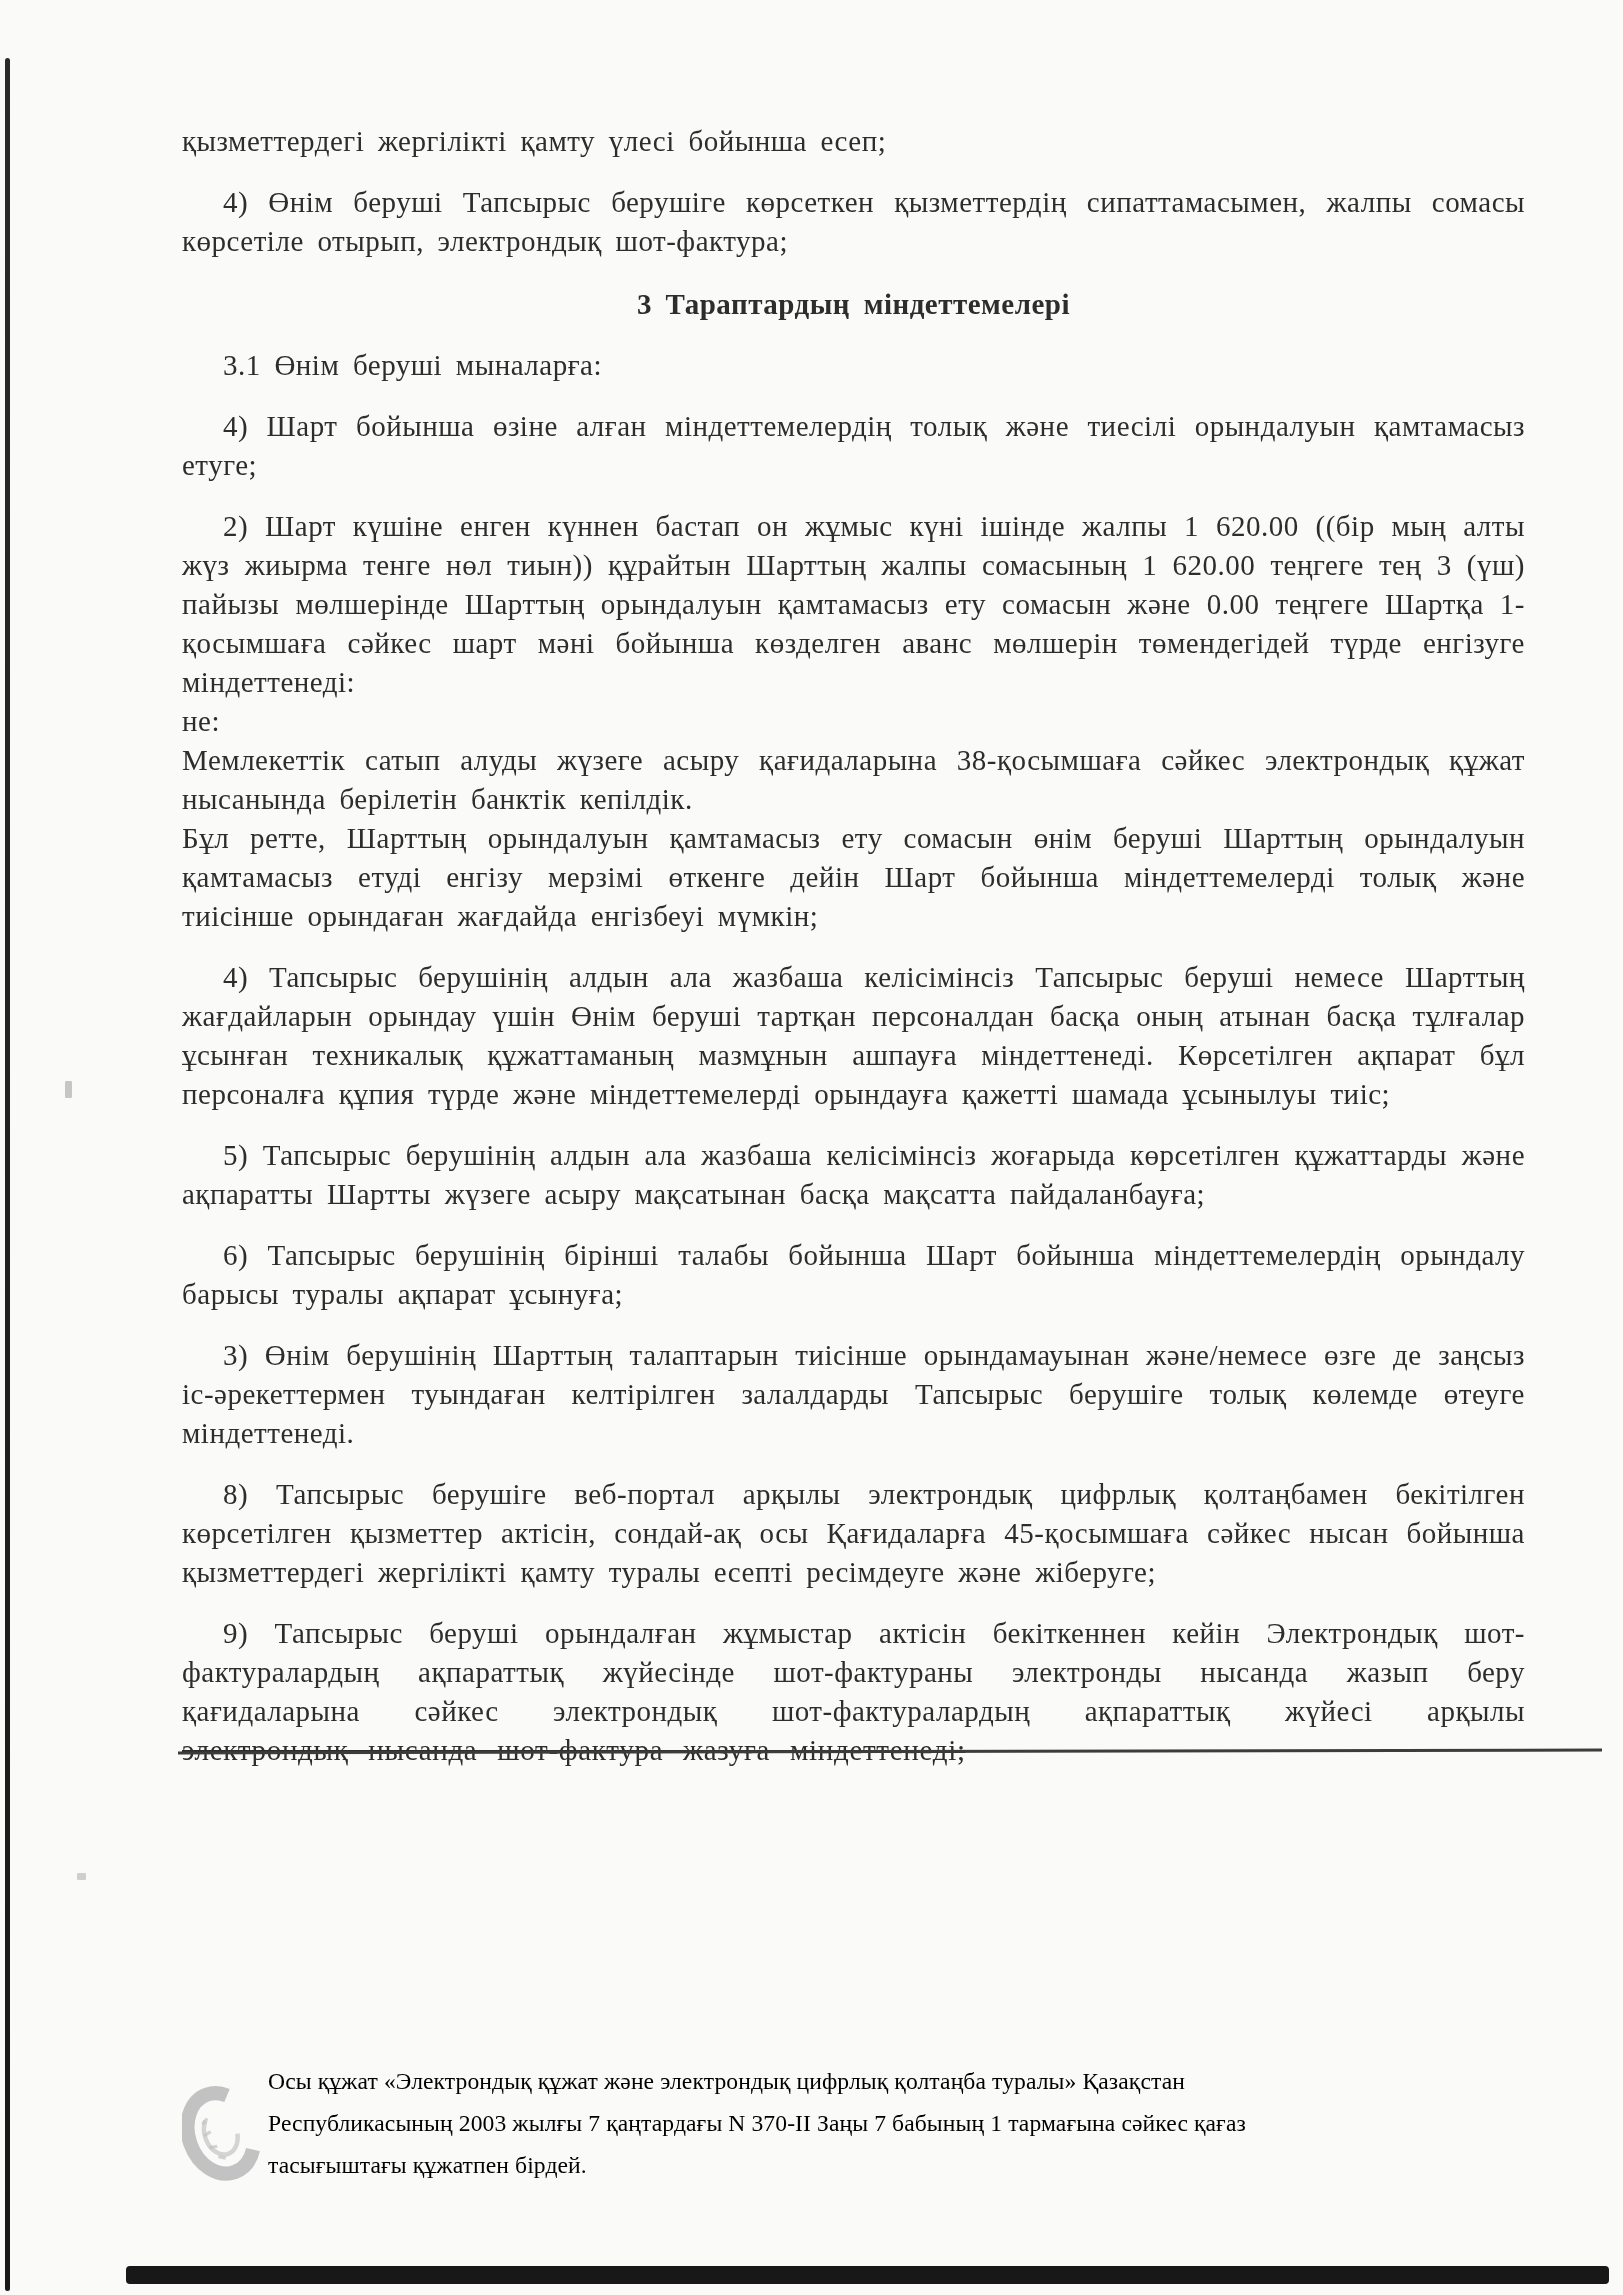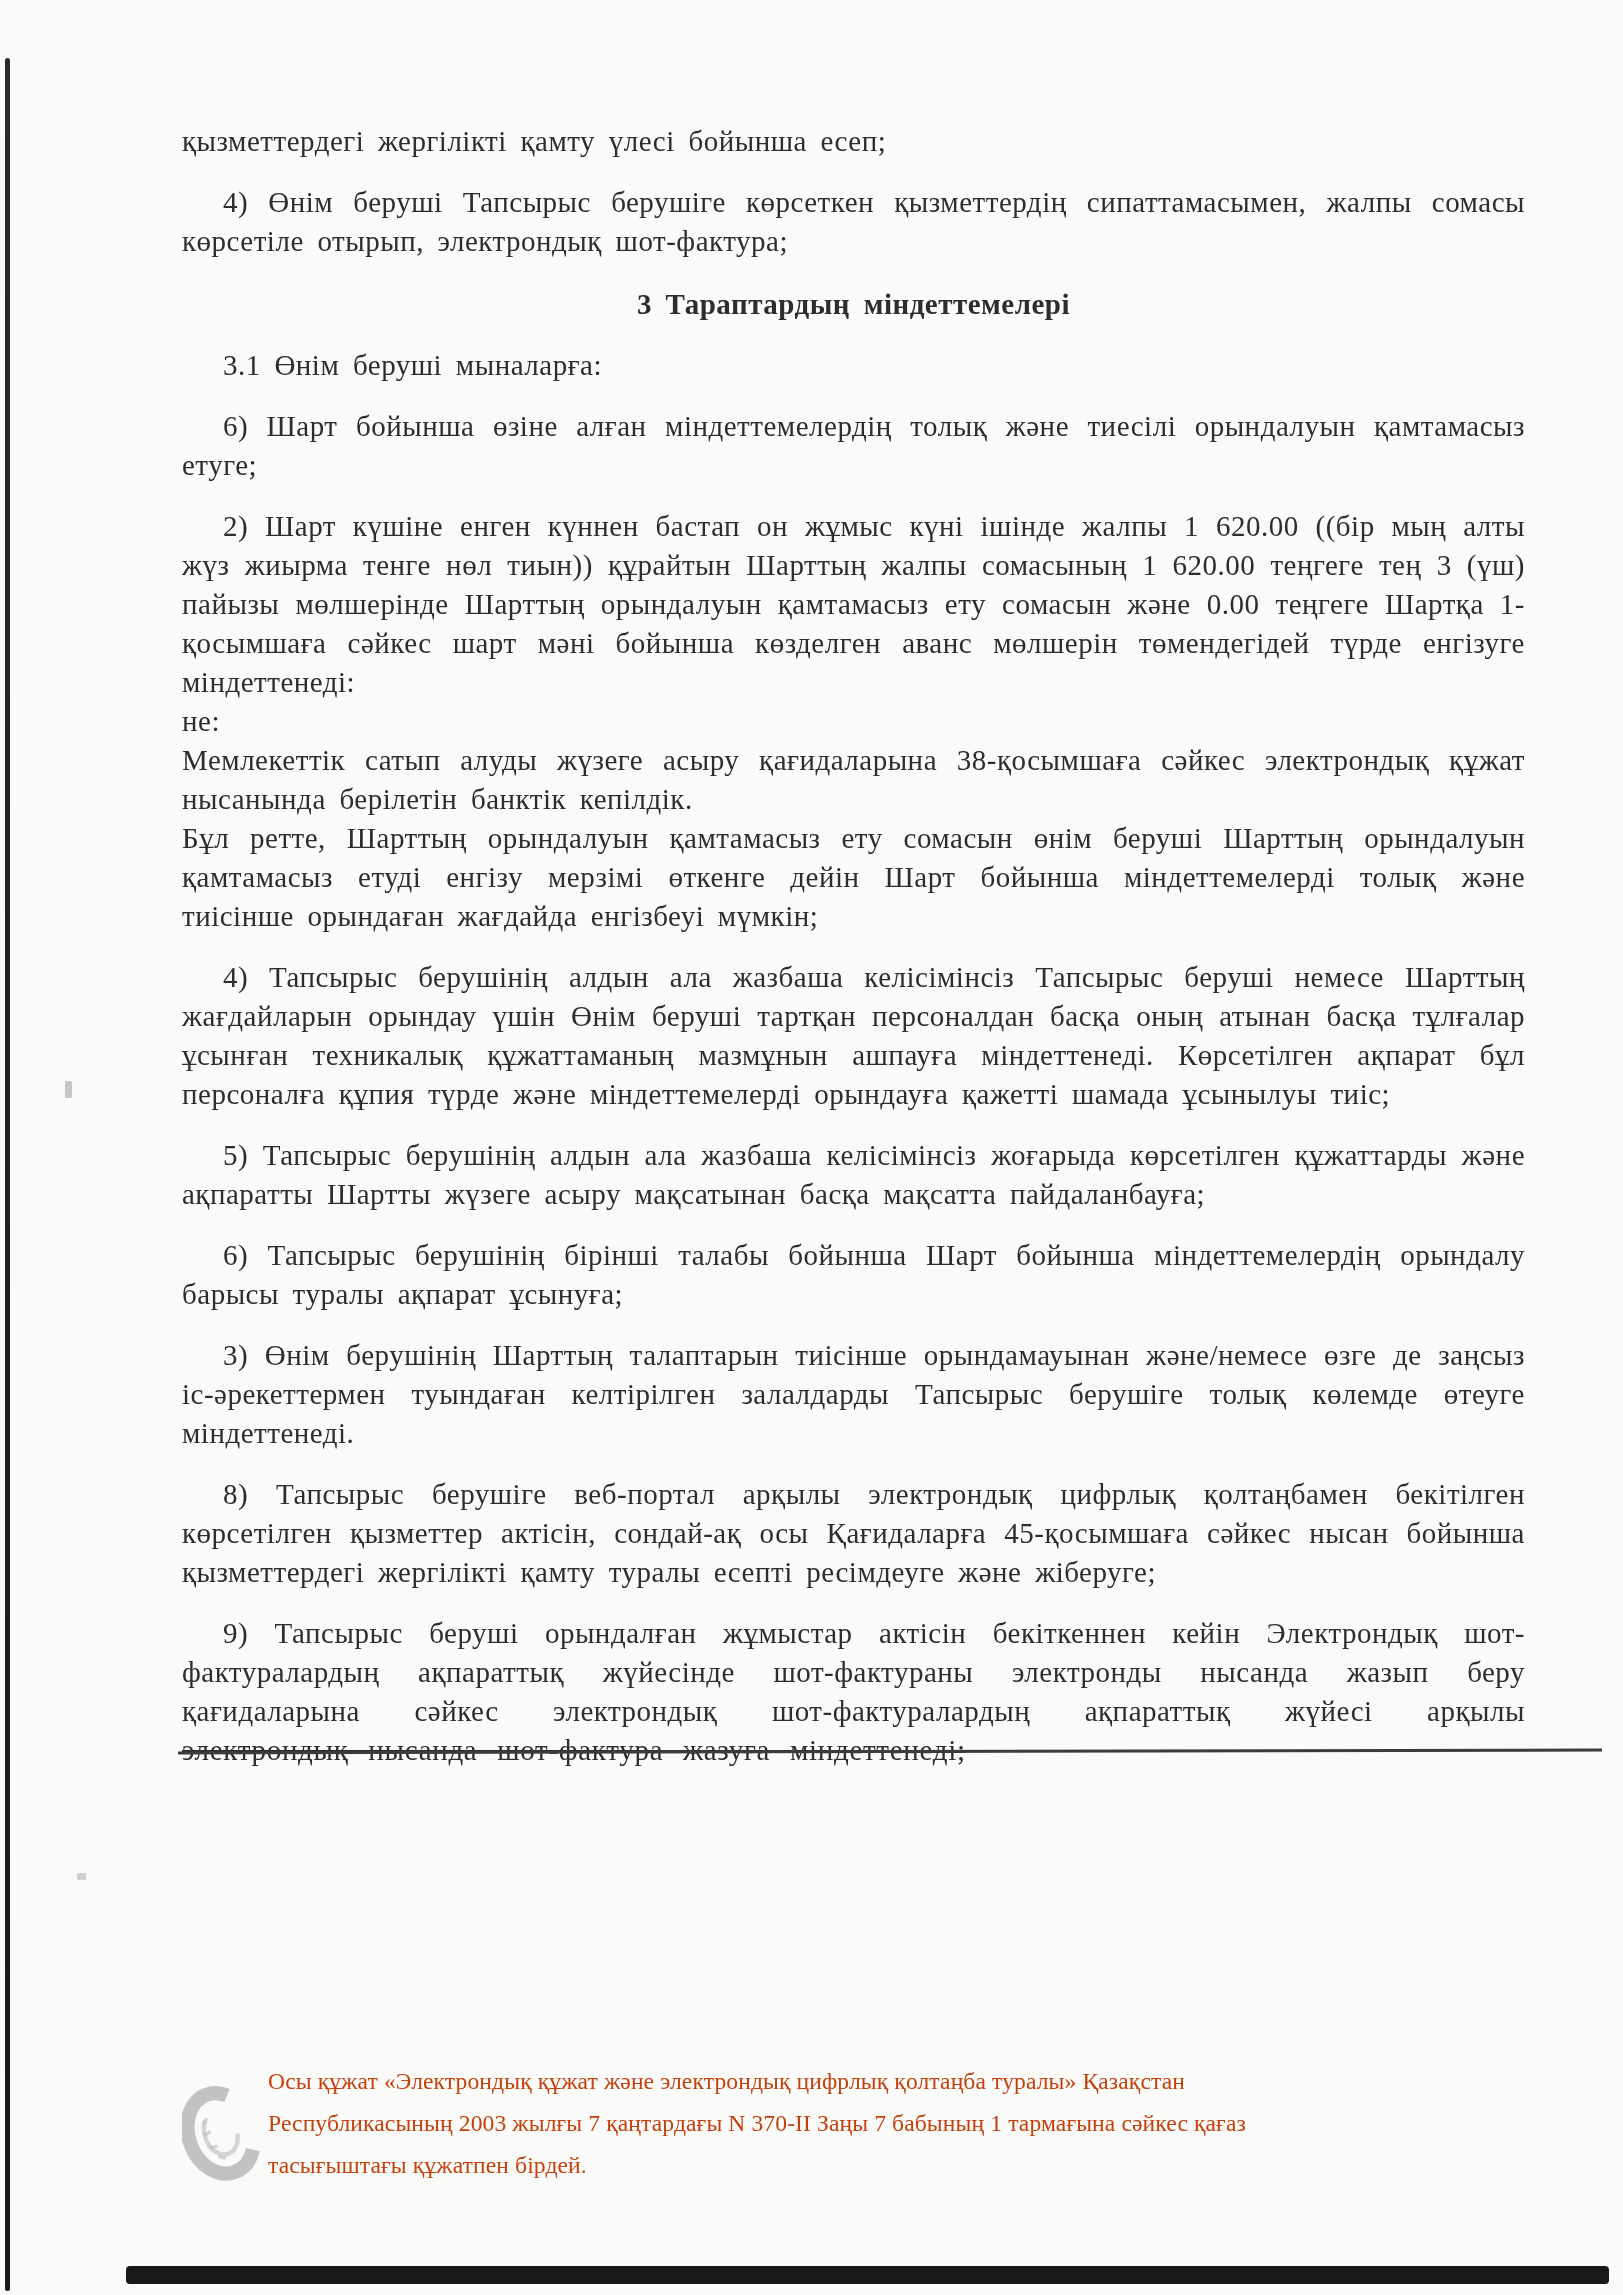--- a/index.html
+++ b/index.html
@@ -58,21 +58,21 @@
     background:#3c3c3c;
     transform:rotate(-0.12deg);
   }
 
   
   .esign-footer{ position:absolute; left:182px; top:2060px; width:1217px; }
   .stamp{ position:absolute; left:0; top:17px; width:90px; height:110px; }
   .footer-text{
     margin-left:86px; max-width:1037px;
     font-size:23.6px; line-height:42px;
-    letter-spacing:0.1px; color:#c2410c;
+    letter-spacing:0.1px; color:#000000;
     text-align:left;
   }
 </style>
 </head>
 <body>
 
 <div class="page">
 
   <div class="scan-left"></div>
   <div class="scan-bottom"></div>
@@ -81,21 +81,21 @@
 
   <main class="content">
     <p class="cont">қызметтердегі жергілікті қамту үлесі бойынша есеп;</p>
 
     <p class="para">4) Өнім беруші Тапсырыс берушіге көрсеткен қызметтердің сипаттамасымен, жалпы сомасы көрсетіле отырып, электрондық шот-фактура;</p>
 
     <h2 class="heading">3 Тараптардың міндеттемелері</h2>
 
     <p class="para">3.1 Өнім беруші мыналарға:</p>
 
-    <p class="para">6) Шарт бойынша өзіне алған міндеттемелердің толық және тиесілі орындалуын қамтамасыз етуге;</p>
+    <p class="para">4) Шарт бойынша өзіне алған міндеттемелердің толық және тиесілі орындалуын қамтамасыз етуге;</p>
     <p class="para">2) Шарт күшіне енген күннен бастап он жұмыс күні ішінде жалпы 1 620.00 ((бір мың алты жүз жиырма тенге нөл тиын)) құрайтын Шарттың жалпы сомасының 1 620.00 теңгеге тең 3 (үш) пайызы мөлшерінде Шарттың орындалуын қамтамасыз ету сомасын және 0.00 теңгеге Шартқа 1-қосымшаға сәйкес шарт мәні бойынша көзделген аванс мөлшерін төмендегідей түрде енгізуге міндеттенеді:</p>
 
     <p class="cont">не:</p>
     <p class="cont">Мемлекеттік сатып алуды жүзеге асыру қағидаларына 38-қосымшаға сәйкес электрондық құжат нысанында берілетін банктік кепілдік.</p>
     <p class="cont">Бұл ретте, Шарттың орындалуын қамтамасыз ету сомасын өнім беруші Шарттың орындалуын қамтамасыз етуді енгізу мерзімі өткенге дейін Шарт бойынша міндеттемелерді толық және тиісінше орындаған жағдайда енгізбеуі мүмкін;</p>
 
     <p class="para">4) Тапсырыс берушінің алдын ала жазбаша келісімінсіз Тапсырыс беруші немесе Шарттың жағдайларын орындау үшін Өнім беруші тартқан персоналдан басқа оның атынан басқа тұлғалар ұсынған техникалық құжаттаманың мазмұнын ашпауға міндеттенеді. Көрсетілген ақпарат бұл персоналға құпия түрде және міндеттемелерді орындауға қажетті шамада ұсынылуы тиіс;</p>
     <p class="para">5) Тапсырыс берушінің алдын ала жазбаша келісімінсіз жоғарыда көрсетілген құжаттарды және ақпаратты Шартты жүзеге асыру мақсатынан басқа мақсатта пайдаланбауға;</p>
     <p class="para">6) Тапсырыс берушінің бірінші талабы бойынша Шарт бойынша міндеттемелердің орындалу барысы туралы ақпарат ұсынуға;</p>
     <p class="para">3) Өнім берушінің Шарттың талаптарын тиісінше орындамауынан және/немесе өзге де заңсыз іс-әрекеттермен туындаған келтірілген залалдарды Тапсырыс берушіге толық көлемде өтеуге міндеттенеді.</p>

